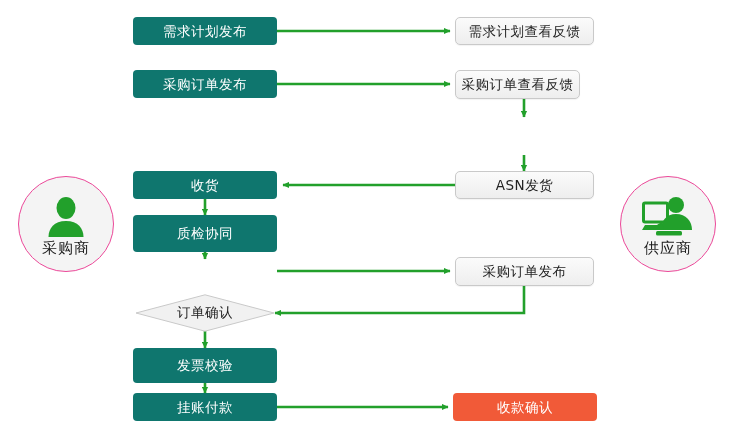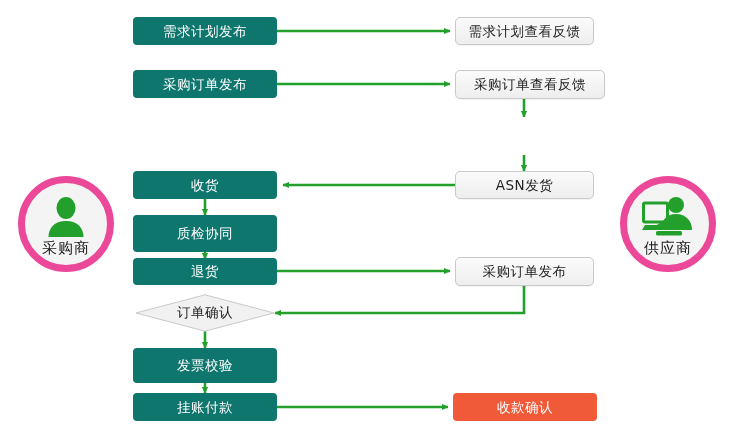--- a/index.html
+++ b/index.html
@@ -86,21 +86,21 @@
   .diamond-green .dlabel { color: #ffffff; }
   .diamond-gray  .dlabel { color: #222222; }
 
   
   .actor {
     position: absolute;
     width: 96px;
     height: 96px;
     border-radius: 50%;
     background: #f4f4f4;
-    border: 7px solid #ec4899;
+    border: 1px solid #ec4899;
     display: flex;
     flex-direction: column;
     align-items: center;
     justify-content: center;
     z-index: 4;
     box-sizing: border-box;
   }
   .actor .actor-icon {
     display: block;
     height: 44px;
@@ -185,36 +185,35 @@
   </div>
 
   <div class="node node-green" style="left:133px; top:17px; width:144px; height:28px;">需求计划发布</div>
 
   <div class="node node-green" style="left:133px; top:171px; width:144px; height:28px;">收货</div>
 
   <div class="node node-green" style="left:133px; top:70px; width:144px; height:28px;">采购订单发布</div>
 
   <div class="node node-green" style="left:133px; top:215px; width:144px; height:37px;">质检协同</div>
 
-  <div class="node node-green" style="left:133px; top:258px; width:144px; height:27px;">退货</div>
 
   <div class="diamond diamond-gray" style="left:135px; top:294px; width:140px; height:38px;">
     <svg width="140" height="38" viewBox="0 0 140 38" xmlns="http://www.w3.org/2000/svg">
       <polygon points="70,0.8 139,19 70,37.2 1,19" fill="#f1f1f1" stroke="#c9c9c9" stroke-width="1"></polygon>
     </svg>
     <span class="dlabel">订单确认</span>
   </div>
 
   <div class="node node-green" style="left:133px; top:348px; width:144px; height:35px;">发票校验</div>
 
   <div class="node node-gray" style="left:455px; top:17px; width:139px; height:28px;">需求计划查看反馈</div>
 
   <div class="node node-green" style="left:133px; top:393px; width:144px; height:28px;">挂账付款</div>
 
-  <div class="node node-gray" style="left:455px; top:70px; width:150px; height:29px;">采购订单查看反馈</div>
+  <div class="node node-gray" style="left:455px; top:70px; width:125px; height:29px;">采购订单查看反馈</div>
 
 
   <div class="node node-gray" style="left:455px; top:171px; width:139px; height:28px;">ASN发货</div>
 
   <div class="node node-gray" style="left:455px; top:257px; width:139px; height:29px;">采购订单发布</div>
 
   <div class="node node-red" style="left:453px; top:393px; width:144px; height:28px;">收款确认</div>
 
 </div>
 

